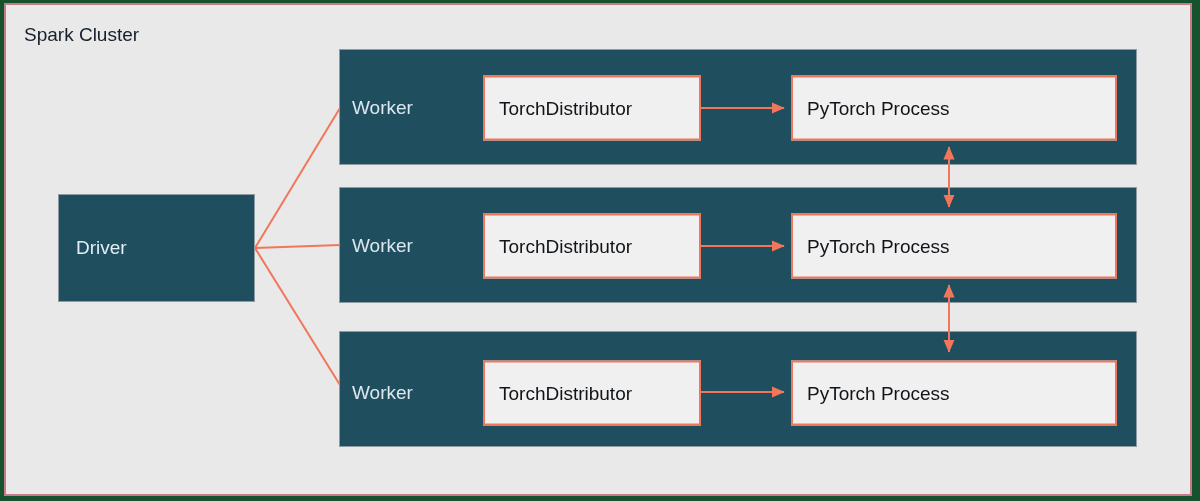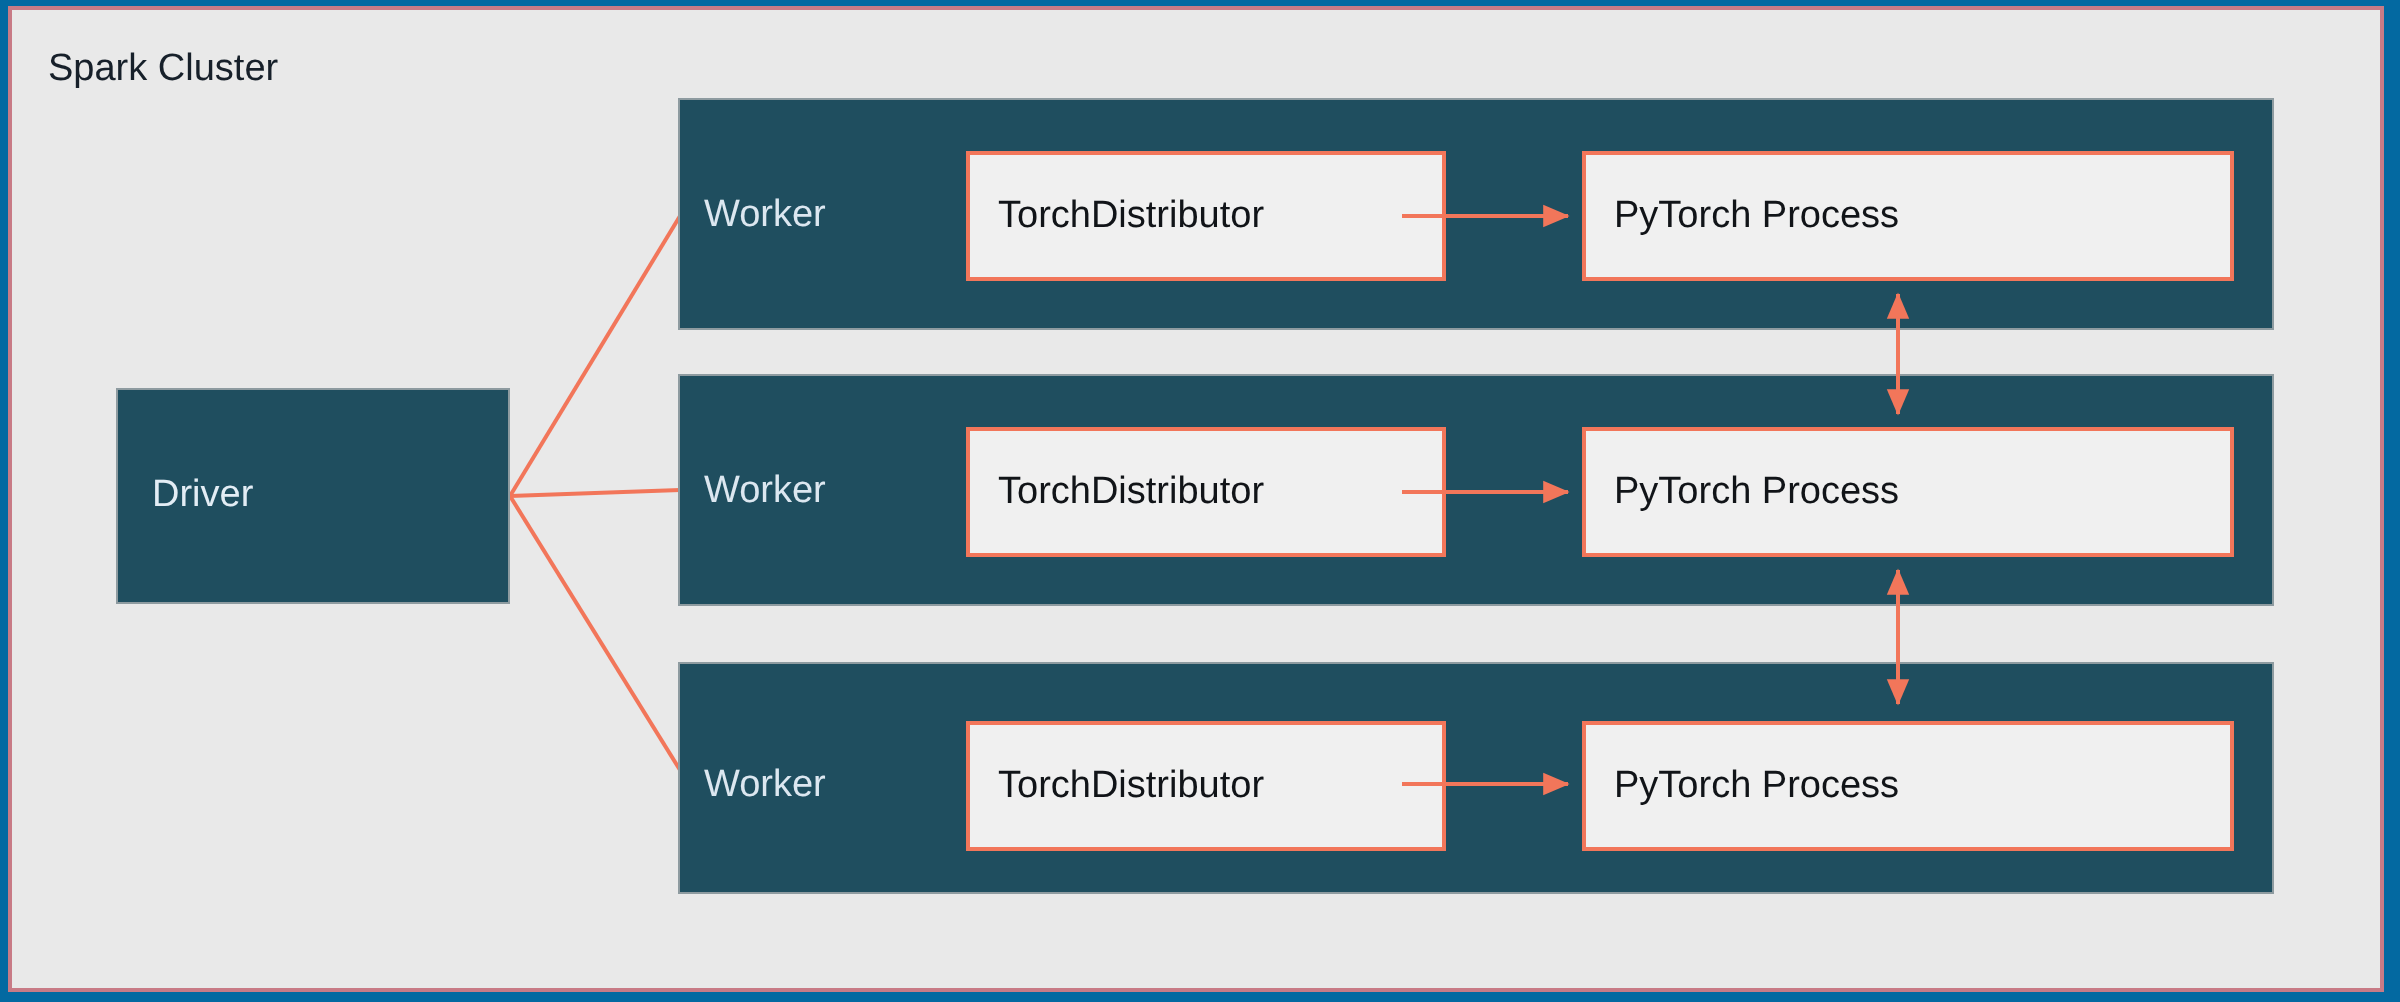--- a/index.html
+++ b/index.html
@@ -5,21 +5,21 @@
 <style>
   html, body {
     margin: 0;
     padding: 0;
     background: #ffffff;
   }
   #canvas {
     position: relative;
     width: 1200px;
     height: 501px;
-    background: #0369a1;
+    background: #14532d;
     font-family: "Liberation Sans", sans-serif;
     overflow: hidden;
     text-decoration: underline;
   }
 
   
   .cluster-frame {
     position: absolute;
     left: 4px;
     top: 3px;
@@ -94,21 +94,21 @@
   }
   .inner-box .inner-label {
     color: #111418;
     font-size: 19px;
     padding-left: 14px;
     white-space: nowrap;
   }
 
   .box-distributor {
     left: 143px;
-    width: 240px;
+    width: 218px;
     height: 65px;
     transform: translateY(-50%);
   }
   .box-process {
     left: 451px;
     width: 326px;
     height: 65px;
     transform: translateY(-50%);
   }
 

